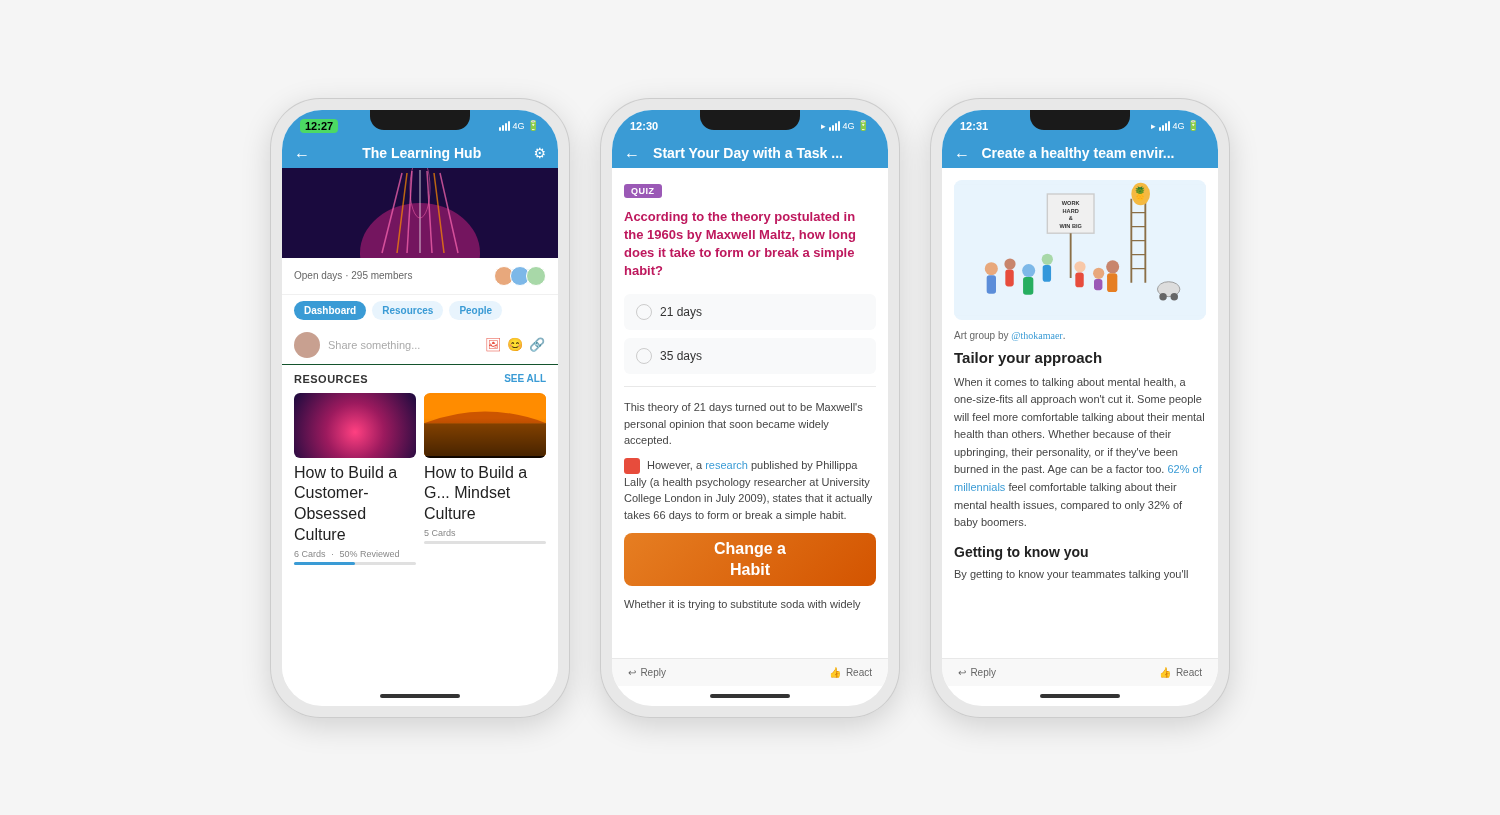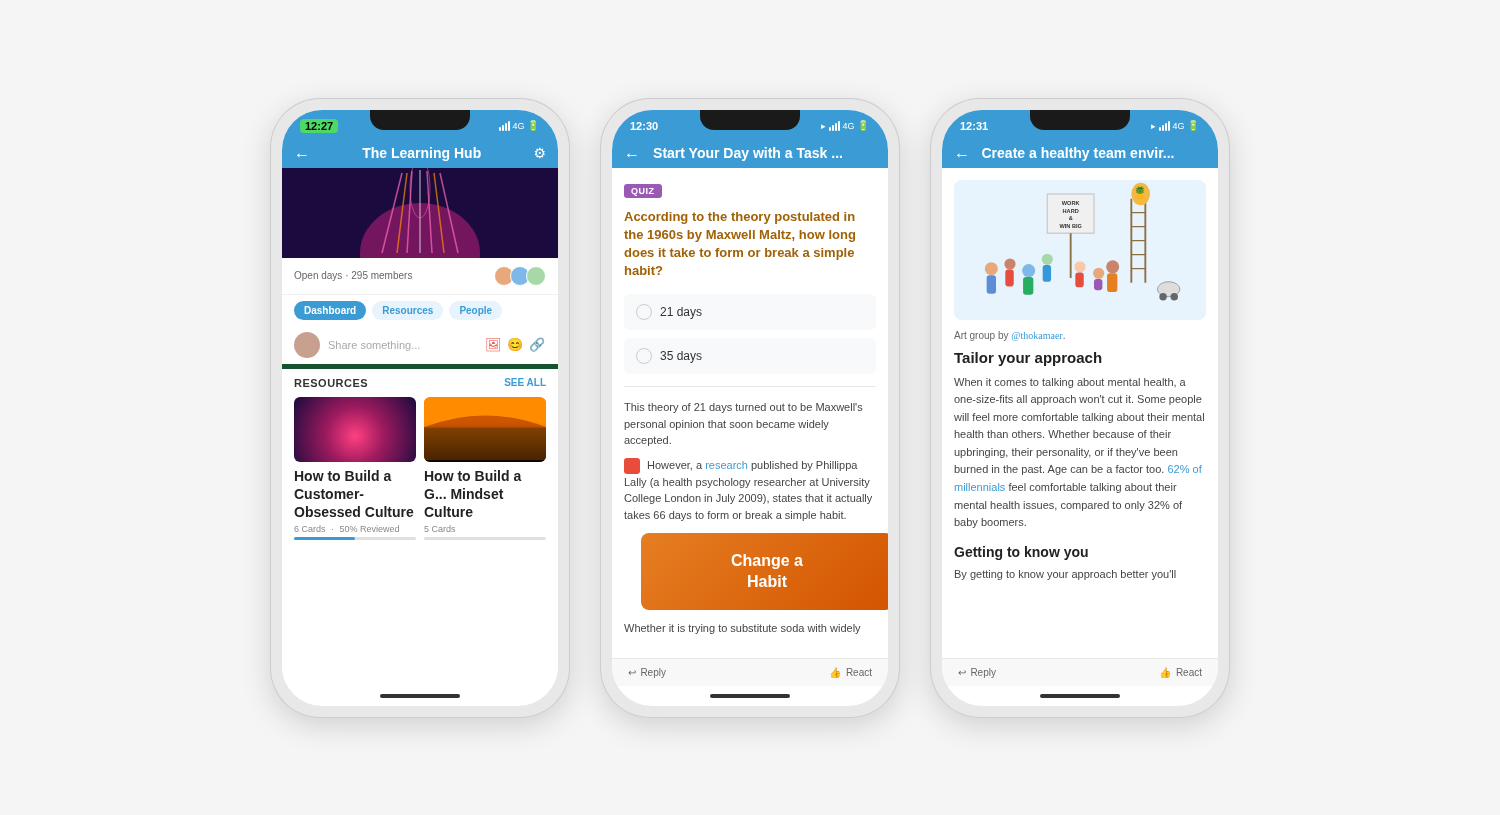--- a/index.html
+++ b/index.html
@@ -132,21 +132,21 @@
       border: none;
       cursor: pointer;
     }
     .tab-btn.active { background: #3a9bd5; color: #fff; }
     .tab-btn.inactive { background: #e8f4fd; color: #3a9bd5; }
     .share-box {
       display: flex;
       align-items: center;
       padding: 6px 12px;
       gap: 8px;
-      border-bottom: 5px solid #14532d;
+      border-bottom: 1px solid #14532d;
     }
     .share-avatar { width: 26px; height: 26px; border-radius: 50%; background: #c8a090; flex-shrink: 0; }
     .share-input { flex: 1; font-size: 11px; color: #aaa; }
     .share-icons { display: flex; gap: 6px; color: #aaa; font-size: 13px; }
     .resources-section { padding: 8px 12px; }
     .resources-header {
       display: flex;
       justify-content: space-between;
       align-items: center;
       margin-bottom: 8px;
@@ -171,38 +171,38 @@
     }
     .resource-img-2::after {
       content: '';
       position: absolute;
       bottom: 0;
       left: 0;
       right: 0;
       height: 40px;
       background: linear-gradient(transparent, rgba(0,0,0,0.5));
     }
-    .resource-card-title { font-size: 14px; font-weight: 700; color: #222; line-height: 1.3; margin-bottom: 3px; }
+    .resource-card-title { font-size: 16px; font-weight: 400; color: #222; line-height: 1.3; margin-bottom: 3px; }
     .resource-card-meta { font-size: 9px; color: #888; }
     .progress-bar { height: 3px; background: #e0e0e0; border-radius: 2px; margin-top: 3px; }
     .progress-fill { height: 100%; background: #3a9bd5; border-radius: 2px; }
     
     .quiz-content { padding: 12px; overflow-y: auto; height: 100%; }
     .quiz-badge {
       display: inline-block;
       background: #9b59b6;
       color: #fff;
       font-size: 9px;
       font-weight: 700;
       padding: 2px 7px;
       border-radius: 3px;
       margin-bottom: 10px;
       letter-spacing: 0.5px;
     }
-    .quiz-question { font-size: 13px; font-weight: 700; color: #a16207; line-height: 1.4; margin-bottom: 14px; }
+    .quiz-question { font-size: 13px; font-weight: 700; color: #be185d; line-height: 1.4; margin-bottom: 14px; }
     .quiz-option {
       display: flex;
       align-items: center;
       gap: 8px;
       padding: 10px 12px;
       background: #f8f9fa;
       border-radius: 6px;
       margin-bottom: 8px;
     }
     .quiz-radio {
@@ -220,32 +220,32 @@
       width: 16px;
       height: 16px;
       background: #e74c3c;
       border-radius: 3px;
       display: inline-block;
       vertical-align: middle;
       margin-right: 4px;
     }
     .change-habit-banner {
       width: 100%;
-      height: 77px;
+      height: 53px;
       background: linear-gradient(135deg, #e67e22, #d35400);
       border-radius: 8px;
       display: flex;
       align-items: center;
       justify-content: center;
       color: #fff;
       font-size: 16px;
       font-weight: 700;
       text-align: center;
       line-height: 1.3;
-      margin: 10px 17px;
+      margin: 10px 0;
     }
     .quiz-footer-text { font-size: 11px; color: #444; line-height: 1.5; }
     
     .article-content { padding: 12px; overflow-y: auto; height: 100%; }
     .article-hero {
       width: 100%;
       height: 140px;
       background: #e8f4fd;
       border-radius: 8px;
       margin-bottom: 10px;
@@ -601,21 +601,21 @@
               Art group by <a class="article-link">@thokamaer</a>.
             </p>
 
             <h2 class="article-heading">Tailor your approach</h2>
 
             <p class="article-body">
               When it comes to talking about mental health, a one-size-fits all approach won't cut it. Some people will feel more comfortable talking about their mental health than others. Whether because of their upbringing, their personality, or if they've been burned in the past. Age can be a factor too. <a class="article-link">62% of millennials</a> feel comfortable talking about their mental health issues, compared to only 32% of baby boomers.
             </p>
 
             <h3 class="article-subheading">Getting to know you</h3>
-            <p class="article-body-2">By getting to know your approach better you'll</p>
+            <p class="article-body-2">By getting to know your teammates talking you'll</p>
           </div>
         </div>
 
         <div class="phone-bottom-bar">
           <div class="bottom-action">
             <span>↩</span>
             <span>Reply</span>
           </div>
           <div class="bottom-action">
             <span>👍</span>

